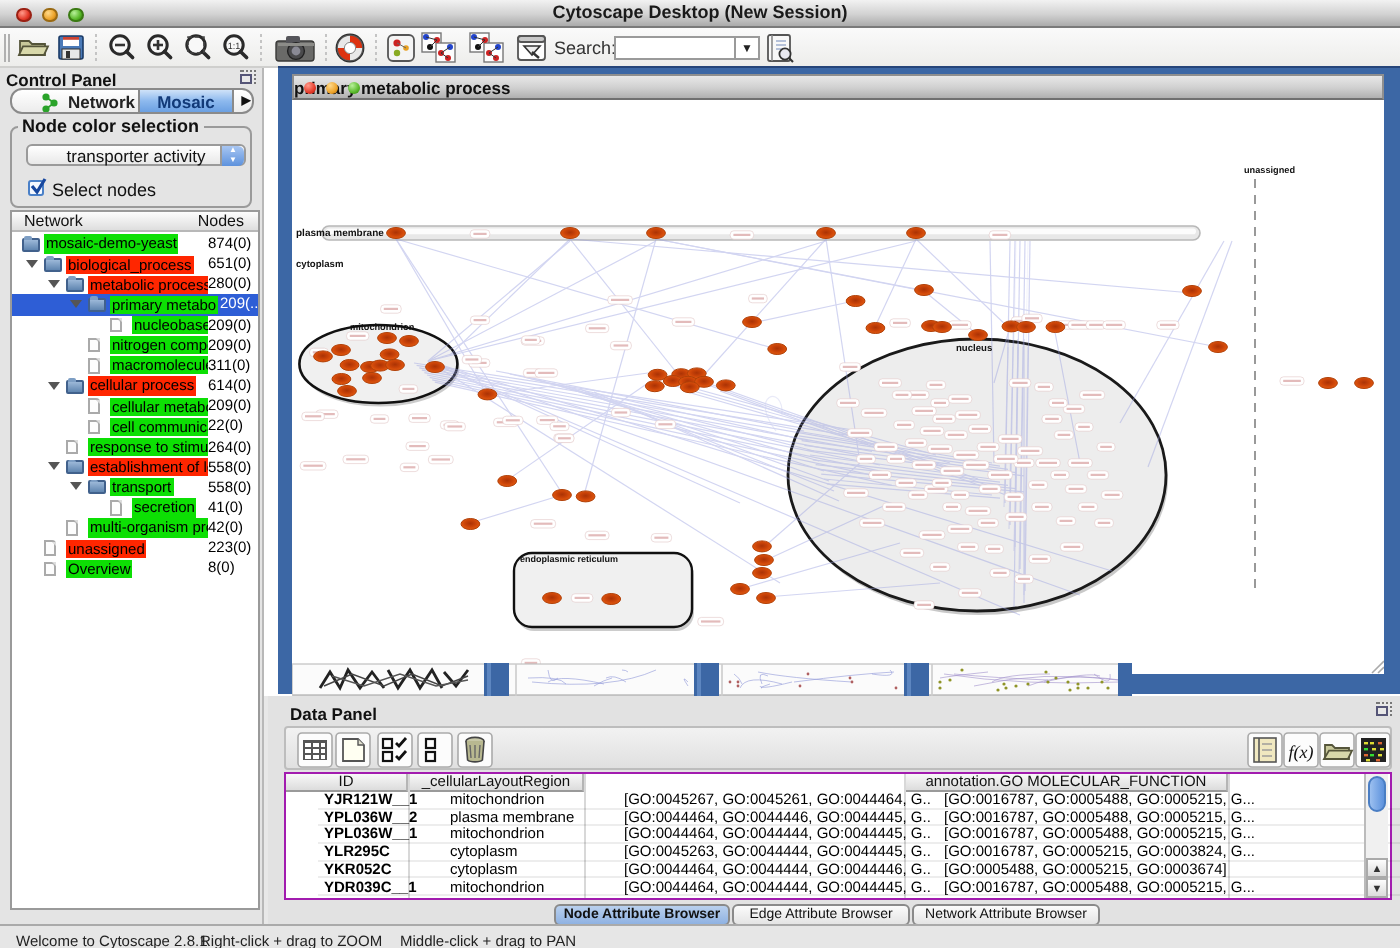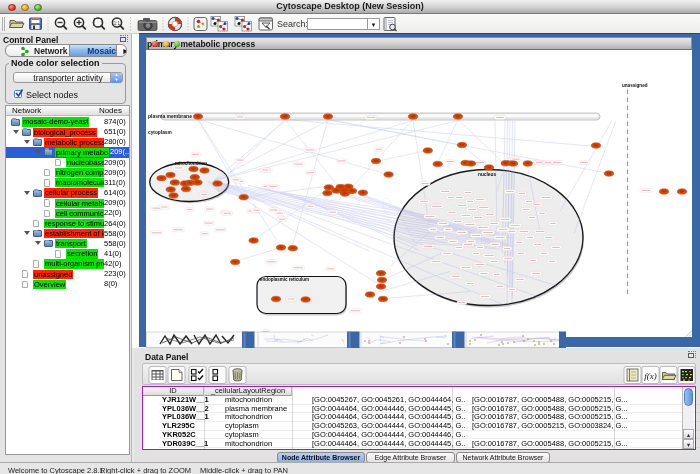--- a/index.html
+++ b/index.html
@@ -27,21 +27,21 @@
 
 #cpanel { left:0; top:34px; width:132px; height:428px; background:#e4e4e4; border-right:1px solid #b8b8b8; }
 #cptitle { left:3px; top:0.5px; font-size:8.5px; font-weight:bold; color:#111; }
 #cpfloat { right:3px; top:1px; width:8px; height:7px; border:1px dotted #777; background:#e8e8e8; }
 #cpfloat:before { content:""; position:absolute; right:1px; top:1px; width:4px; height:3px; border:1px solid #557; }
 #tabs { left:5px; top:10px; width:122px; height:13px; background:linear-gradient(#ffffff,#ececec); border:1px solid #8a8a8a; border-radius:6px; overflow:hidden; font-size:8.5px; font-weight:bold; }
 #tabs .seg { position:absolute; top:0; height:100%; }
 #tabnet  { left:0; width:63px; color:#222; }
 #tabmos  { left:63px; width:48px; background:linear-gradient(#cfe2f8,#8db9ee 50%,#6ba0e2); color:#123a78; border-left:1px solid #8a8a8a; border-right:1px solid #8a8a8a;}
 #tabarr  { left:112px; width:10px; color:#111; font-size:7px; }
-#tabs .seg span { display:block; text-align:right; line-height:12px; }
+#tabs .seg span { display:block; text-align:center; line-height:12px; }
 #grpbox { left:5px; top:29px; width:121px; height:41px; border:1px solid #9a9a9a; border-radius:4px; }
 #grplbl { left:9px; top:24px; font-size:9px; font-weight:bold; color:#111; background:#e4e4e4; padding:0 2px;}
 #combo { left:13px; top:38px; width:110px; height:11px; background:linear-gradient(#ffffff,#e8e8e8); border:1px solid #9a9a9a; border-radius:3px; font-size:8.5px; }
 #combo span { display:block; text-align:center; line-height:10px; color:#111; }
 #combostep { position:absolute; right:0; top:0; width:12px; height:9.5px; background:linear-gradient(#a8c6f2,#5d92dd); border-left:1px solid #9a9a9a; border-radius:0 3px 3px 0; }
 #combostep:before { content:"▲"; position:absolute; top:-1px; left:3.5px; font-size:4px; color:#fff;}
 #combostep:after { content:"▼"; position:absolute; top:4px; left:3.5px; font-size:4px; color:#fff;}
 #chk { left:14px; top:56px; width:8px; height:8px; background:#f4f8ff; border:1px solid #4a80c8; border-radius:1.5px; }
 
 #chklbl { left:26px; top:56px; font-size:9px; color:#111; }
@@ -955,20 +955,21 @@
 <rect x="539" y="13" width="2" height="1.2" fill="#d63"></rect>
 <rect x="542" y="13" width="2" height="1.2" fill="#3d3"></rect>
 <rect x="546" y="13" width="2" height="1.2" fill="#dd3"></rect>
 <rect x="540" y="15.5" width="2" height="1.2" fill="#dd3"></rect>
 <rect x="545" y="15.5" width="2" height="1.2" fill="#d63"></rect>
         </svg>
     </div>
     <div id="dtable" class="abs">
       <div class="dhc" style="left:0;width:61px;">ID</div>
       <div class="dhc" style="left:62px;width:87px;">_cellularLayoutRegion</div>
+      <div class="dhc" style="left:310px;width:161px;">annotation.GO MOLECULAR_FUNCTION</div>
       <div class="vline" style="left:61px;"></div>
       <div class="vline" style="left:149px;"></div>
       <div class="vline" style="left:309px;"></div>
       <div class="vline" style="left:471px;"></div>
       <div id="drows">
           <div class="drow" style="top:9.0px;">
             <div class="c1">YJR121W__1</div>
             <div class="c2">mitochondrion</div>
             <div class="c3">[GO:0045267, GO:0045261, GO:0044464, G...</div>
             <div class="c4">[GO:0016787, GO:0005488, GO:0005215, G...</div>
@@ -988,20 +989,21 @@
 <div class="drow" style="top:35.1px;">
             <div class="c1">YLR295C</div>
             <div class="c2">cytoplasm</div>
             <div class="c3">[GO:0045263, GO:0044444, GO:0044445, G...</div>
             <div class="c4">[GO:0016787, GO:0005215, GO:0003824, G...</div>
           </div>
 <div class="drow" style="top:43.8px;">
             <div class="c1">YKR052C</div>
             <div class="c2">cytoplasm</div>
             <div class="c3">[GO:0044464, GO:0044444, GO:0044446, G...</div>
+            <div class="c4">[GO:0005488, GO:0005215, GO:0003674]</div>
           </div>
 <div class="drow" style="top:52.5px;">
             <div class="c1">YDR039C__1</div>
             <div class="c2">mitochondrion</div>
             <div class="c3">[GO:0044464, GO:0044444, GO:0044445, G...</div>
             <div class="c4">[GO:0016787, GO:0005488, GO:0005215, G...</div>
           </div>
 </div>
       <div id="dscroll">
         <div id="dthumb"></div>

